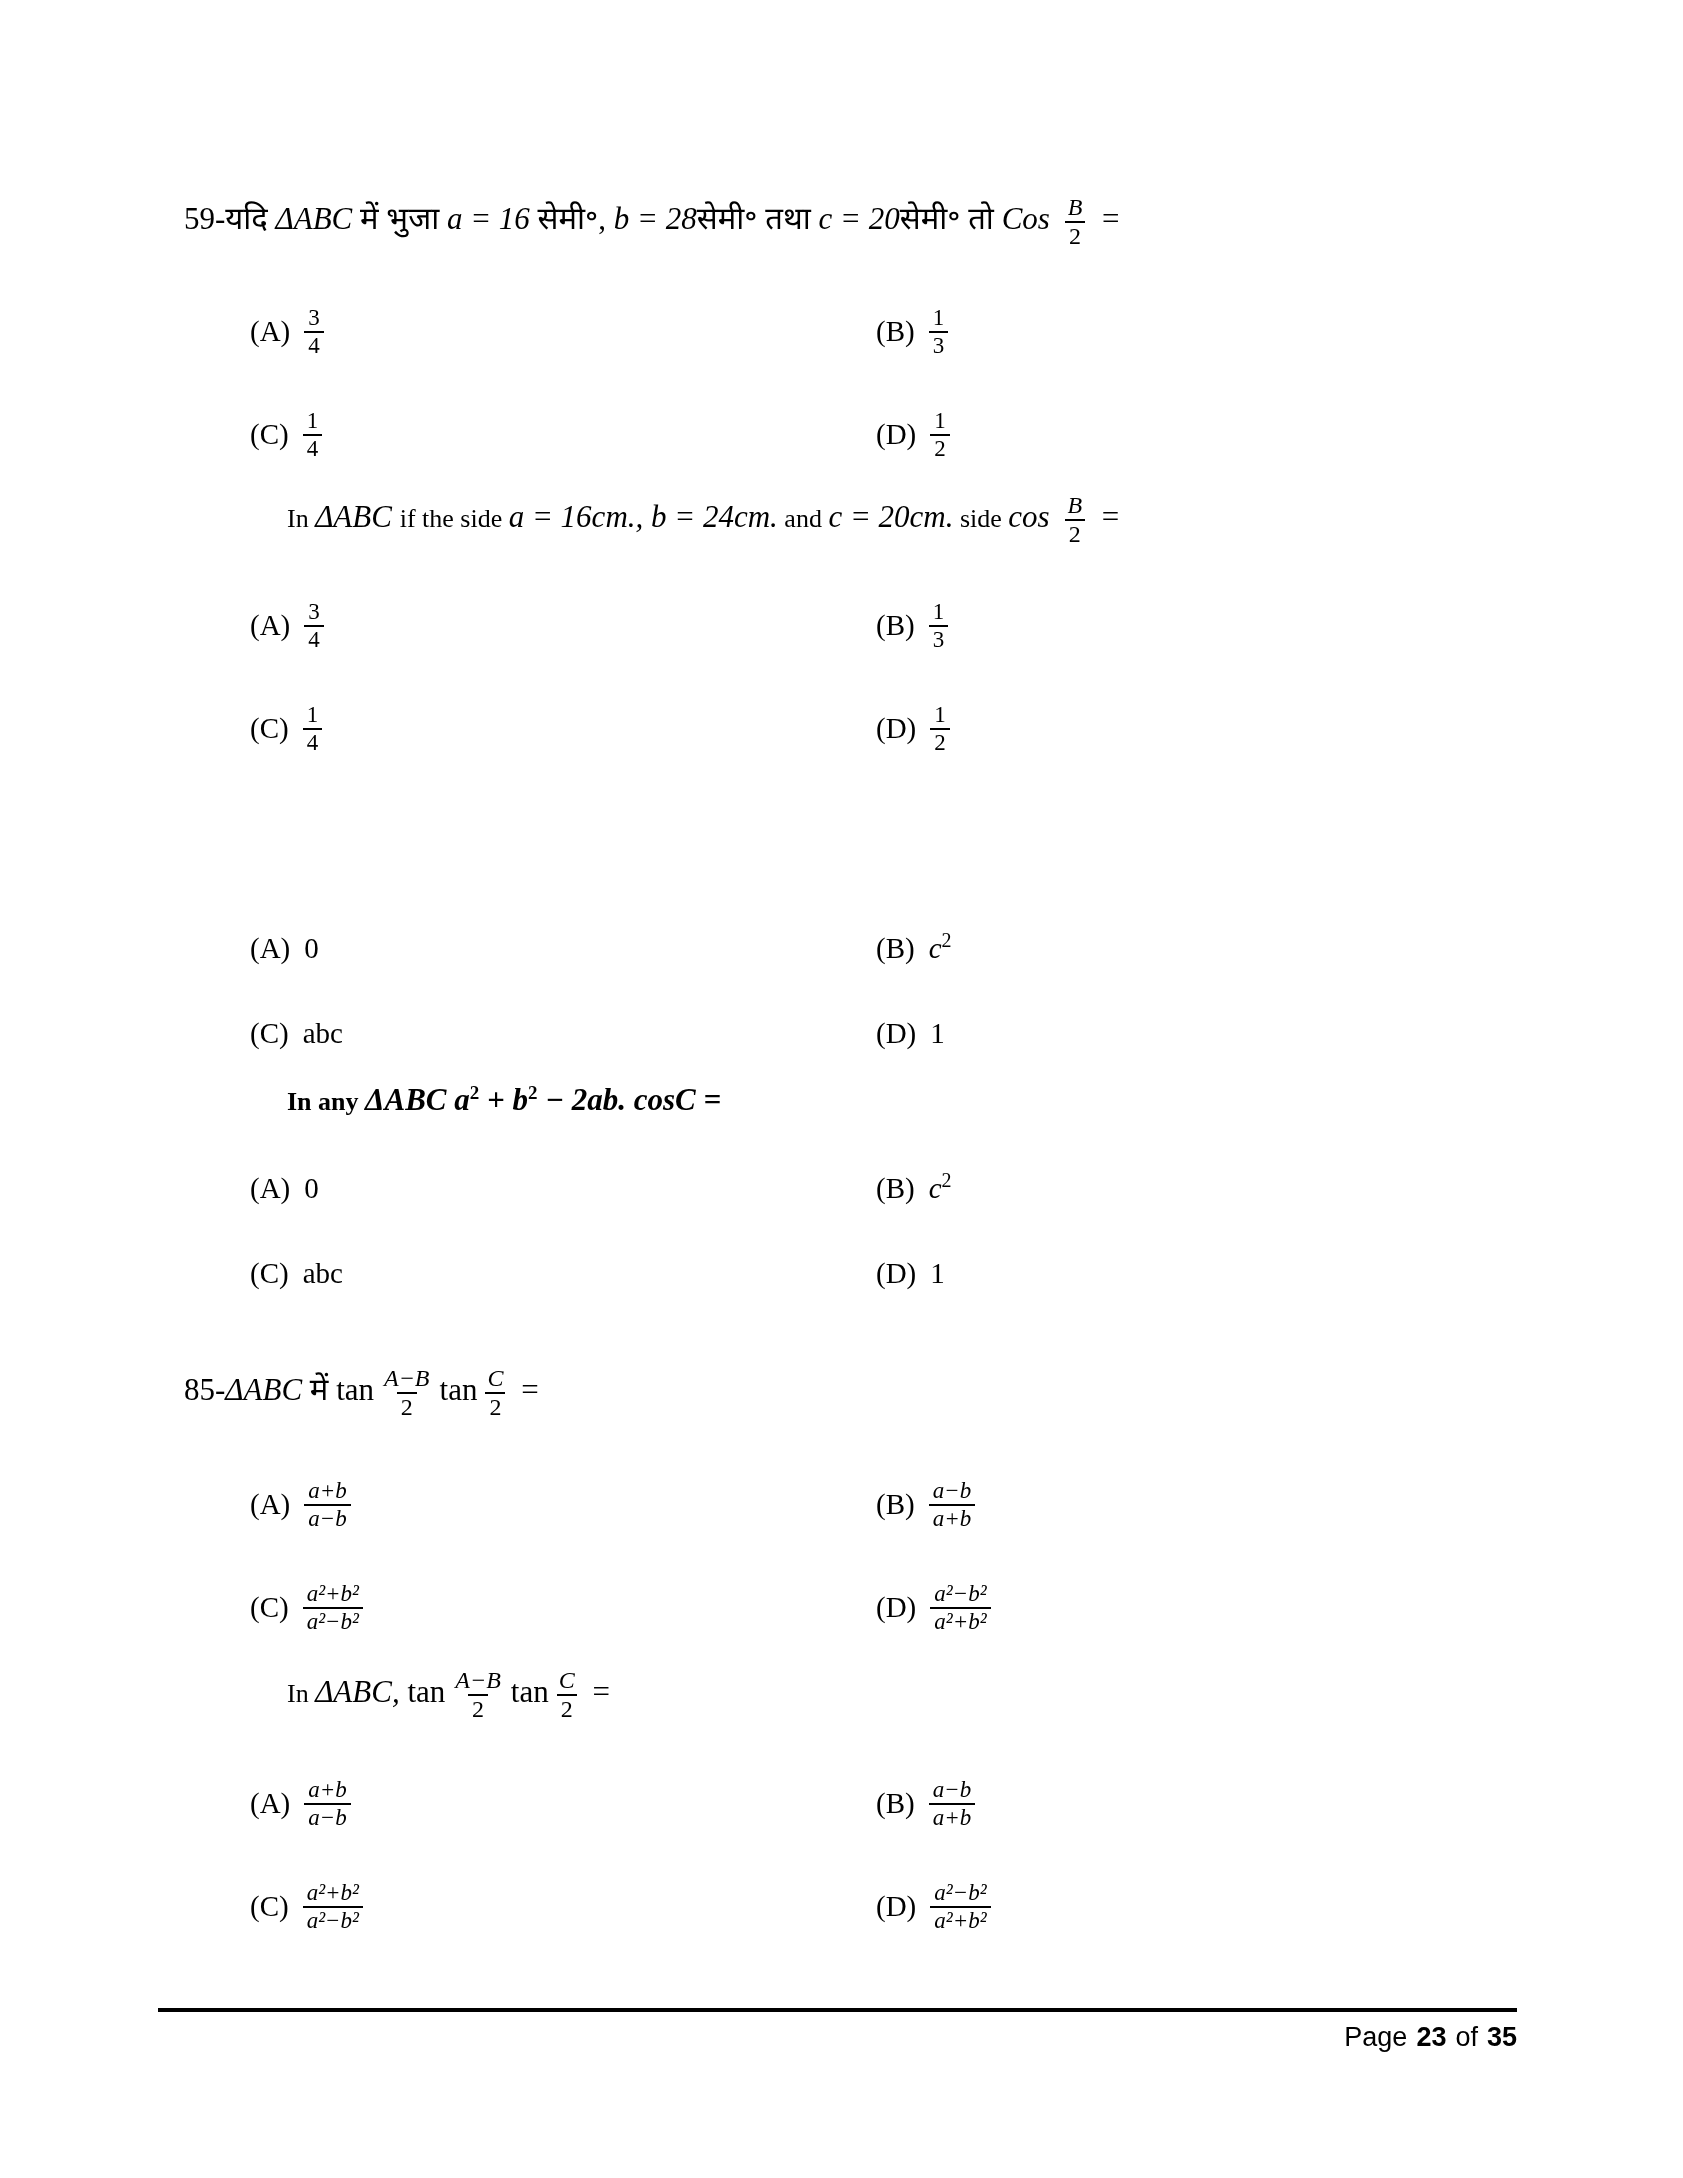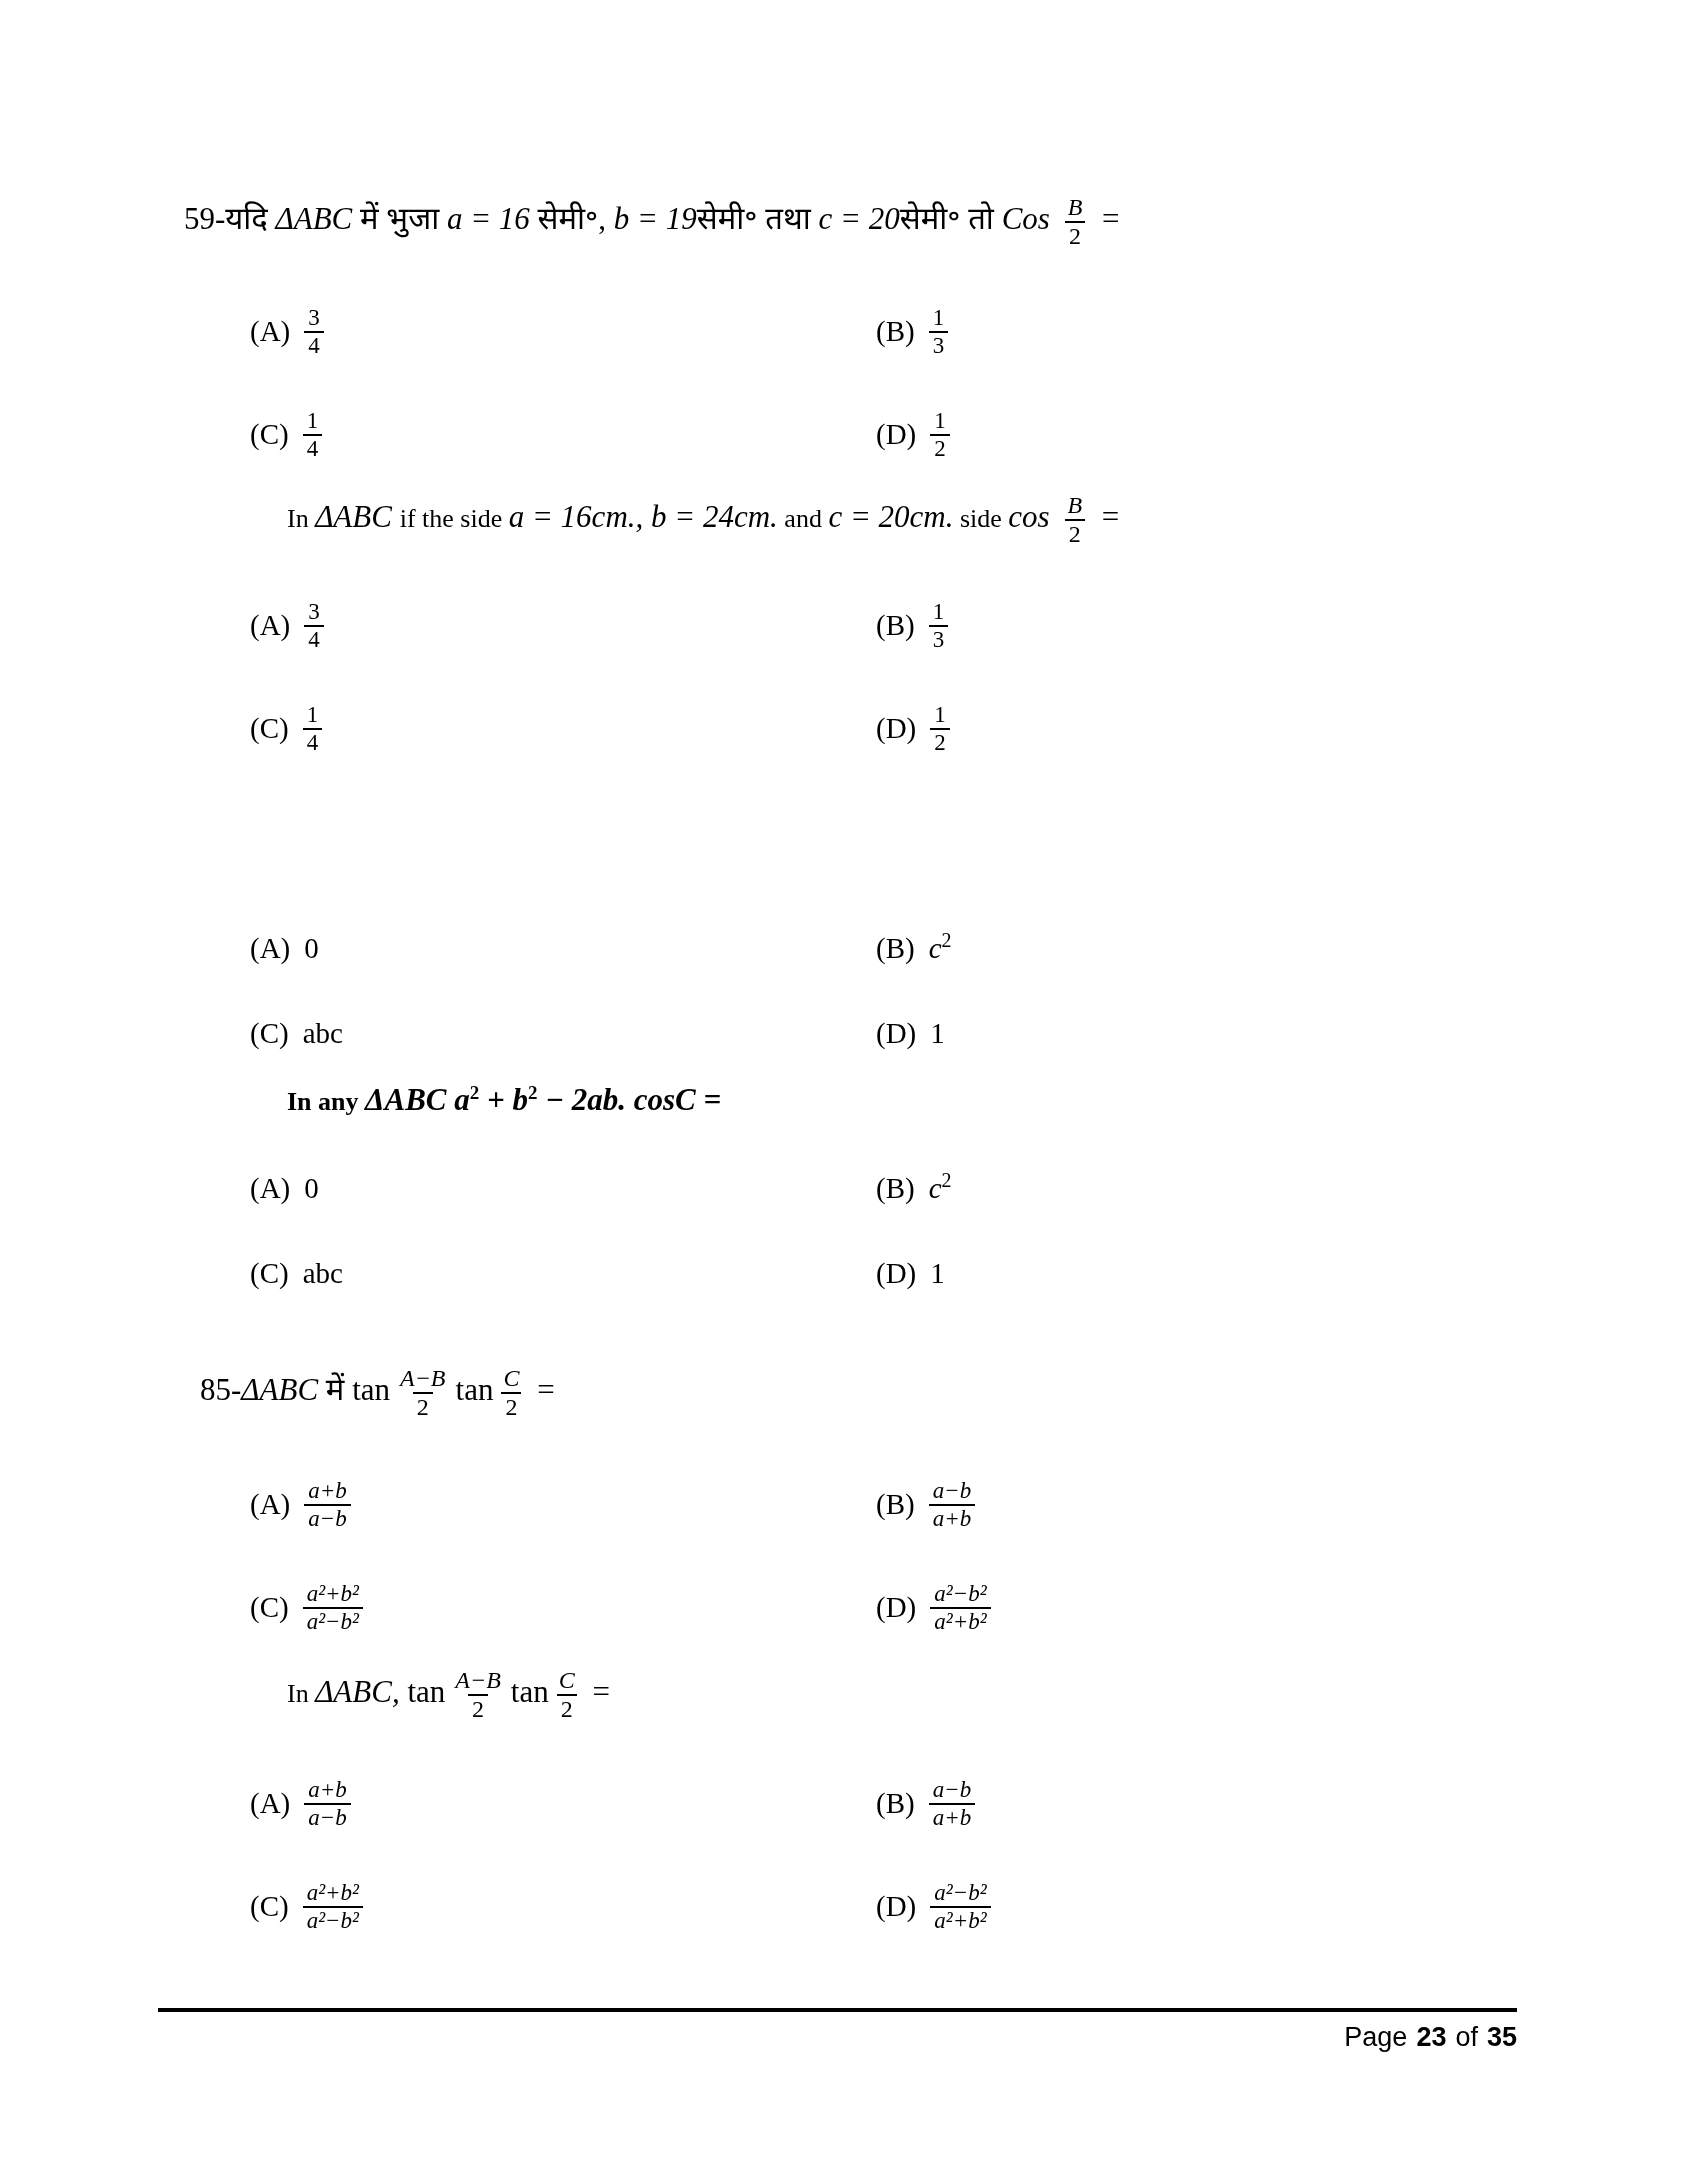--- a/index.html
+++ b/index.html
@@ -28,21 +28,21 @@
   .ofrac { font-size:23px; }
   .footer-rule { position:absolute; left:158px; width:1359px; height:4px; background:#000; }
   .footer { position:absolute; right:166px; display:flex; gap:9px; font-family:"Liberation Sans","DejaVu Sans",sans-serif; font-size:27px; color:#000; }
   .footer .bold { font-weight:bold;text-align:right; }
 </style>
 </head>
 <body>
 
 <div class="page">
 
-  <div class="stem" style="top:194px;left:184px;"><span class="dev">59-यदि </span><span class="it">ΔABC</span><span class="dev"> में भुजा </span><span class="it">a = 16 </span><span class="dev">सेमी॰, </span><span class="it">b = 19</span><span class="dev">सेमी॰ तथा </span><span class="it">c = 20</span><span class="dev">सेमी॰ तो </span><span class="it">Cos </span><span class="frac sfrac">
+  <div class="stem" style="top:194px;left:184px;"><span class="dev">59-यदि </span><span class="it">ΔABC</span><span class="dev"> में भुजा </span><span class="it">a = 16 </span><span class="dev">सेमी॰, </span><span class="it">b = 28</span><span class="dev">सेमी॰ तथा </span><span class="it">c = 20</span><span class="dev">सेमी॰ तो </span><span class="it">Cos </span><span class="frac sfrac">
         <span class="num it">B</span>
         <span class="den">2</span>
       </span><span class="it"> =</span></div>
 
   <div class="opts rows-tall" style="top:280px;">
     <div class="opt">
         <span class="olabel">(A)</span>
         <span class="frac ofrac">
           <span class="num">3</span>
           <span class="den">4</span>
@@ -141,21 +141,21 @@
     <div class="opt">
         <span class="olabel">(C)</span>
         <span class="oval">abc</span>
       </div>
     <div class="opt">
         <span class="olabel">(D)</span>
         <span class="oval">1</span>
       </div>
   </div>
 
-  <div class="stem" style="top:1365px;left:200px;"><span class="dev">85-</span><span class="it">ΔABC</span><span class="dev"> में </span><span>tan</span><span class="frac sfrac">
+  <div class="stem" style="top:1365px;left:184px;"><span class="dev">85-</span><span class="it">ΔABC</span><span class="dev"> में </span><span>tan</span><span class="frac sfrac">
         <span class="num it">A−B</span>
         <span class="den">2</span>
       </span><span>tan</span><span class="frac sfrac">
         <span class="num it">C</span>
         <span class="den">2</span>
       </span><span> =</span></div>
 
   <div class="opts rows-tall" style="top:1453px;">
     <div class="opt">
         <span class="olabel">(A)</span>

